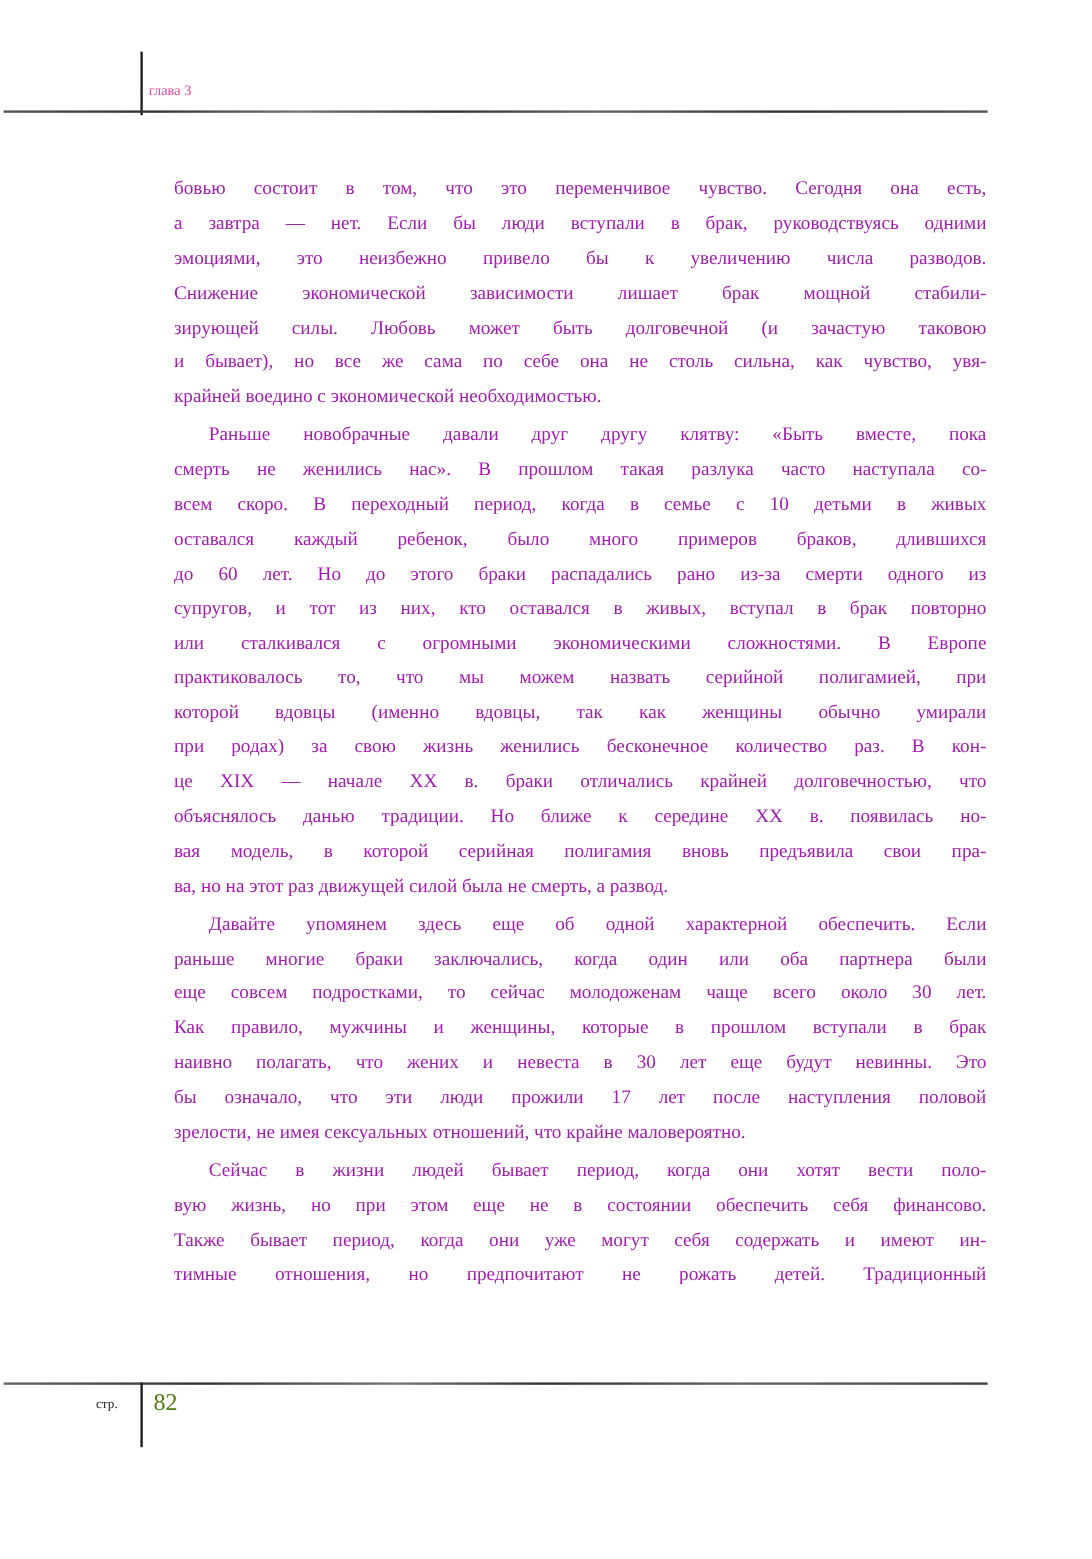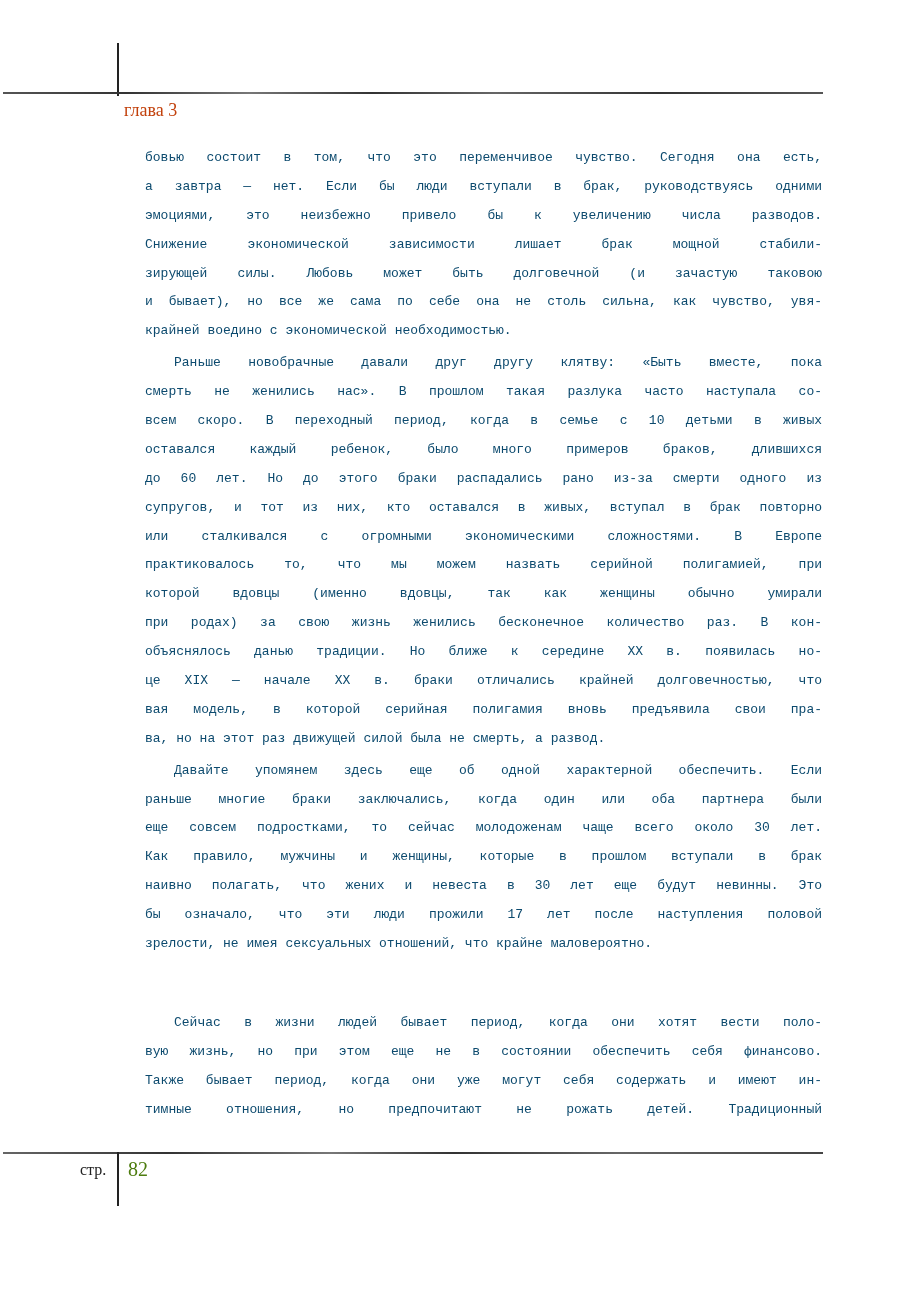--- a/index.html
+++ b/index.html
@@ -29,34 +29,33 @@
       top: 92px;
       width: 820px;
       height: 2px;
       background: linear-gradient(to right, #555 0%, #333 15%, #777 30%, #333 45%, #666 60%, #333 80%, #555 100%);
     }
     .chapter-label {
       position: absolute;
       left: 124px;
       top: 64px;
       font-family: "Liberation Serif", "DejaVu Serif", serif;
-      font-size: 18px;
+      font-size: 12px;
       line-height: 22px;
-      color: #c2410c;
-      margin-top: 35px;
+      color: #ec4899;
     }
     .body-text {
       position: absolute;
       left: 145px;
       top: 144px;
       width: 677px;
-      font-family: Liberation Mono, monospace;
-      font-size: 13px;
+      font-family: Liberation Serif, serif;
+      font-size: 16px;
       line-height: 28.9px;
-      color: #0c4a6e;
+      color: #a21caf;
       text-align: justify;
     }
     .body-text .line {
       display: block;
       white-space: nowrap;
       text-align-last: justify;
       text-align: justify;
       height: 28.9px;
     }
     .body-text .line.last {
@@ -83,21 +82,21 @@
       top: 1152px;
       width: 2px;
       height: 54px;
       background: #222;
     }
     .page-prefix {
       position: absolute;
       left: 80px;
       top: 1161px;
       font-family: "Liberation Serif", "DejaVu Serif", serif;
-      font-size: 16px;
+      font-size: 11px;
       line-height: 18px;
       color: #222;
     }
     .page-number {
       position: absolute;
       left: 128px;
       top: 1157px;
       font-family: "Liberation Serif", "DejaVu Serif", serif;
       font-size: 20px;
       line-height: 24px;
@@ -128,40 +127,40 @@
     <span class="line indent" style="padding-left: 29px; text-indent: 0px;">Раньше новобрачные давали друг другу клятву: «Быть вместе, пока</span>
     <span class="line">смерть не женились нас». В прошлом такая разлука часто наступала со-</span>
     <span class="line">всем скоро. В переходный период, когда в семье с 10 детьми в живых</span>
     <span class="line">оставался каждый ребенок, было много примеров браков, длившихся</span>
     <span class="line">до 60 лет. Но до этого браки распадались рано из-за смерти одного из</span>
     <span class="line">супругов, и тот из них, кто оставался в живых, вступал в брак повторно</span>
     <span class="line">или сталкивался с огромными экономическими сложностями. В Европе</span>
     <span class="line">практиковалось то, что мы можем назвать серийной полигамией, при</span>
     <span class="line">которой вдовцы (именно вдовцы, так как женщины обычно умирали</span>
     <span class="line">при родах) за свою жизнь женились бесконечное количество раз. В кон-</span>
+    <span class="line">це XIX — начале XX в. браки отличались крайней долговечностью, что</span>
     <span class="line">объяснялось данью традиции. Но ближе к середине XX в. появилась но-</span>
-    <span class="line">це XIX — начале XX в. браки отличались крайней долговечностью, что</span>
     <span class="line">вая модель, в которой серийная полигамия вновь предъявила свои пра-</span>
     <span class="line last">ва, но на этот раз движущей силой была не смерть, а развод.</span>
   </div>
   <span class="para-gap"></span>
 
   <div>
     <span class="line indent" style="padding-left: 29px;">Давайте упомянем здесь еще об одной характерной обеспечить. Если</span>
     <span class="line">раньше многие браки заключались, когда один или оба партнера были</span>
     <span class="line">еще совсем подростками, то сейчас молодоженам чаще всего около 30 лет.</span>
     <span class="line">Как правило, мужчины и женщины, которые в прошлом вступали в брак</span>
     <span class="line">наивно полагать, что жених и невеста в 30 лет еще будут невинны. Это</span>
     <span class="line">бы означало, что эти люди прожили 17 лет после наступления половой</span>
     <span class="line last">зрелости, не имея сексуальных отношений, что крайне маловероятно.</span>
   </div>
   <span class="para-gap"></span>
 
   <div>
-    <span class="line indent" style="padding-left: 29px; margin-top: 47px;">Сейчас в жизни людей бывает период, когда они хотят вести поло-</span>
+    <span class="line indent" style="padding-left: 29px;">Сейчас в жизни людей бывает период, когда они хотят вести поло-</span>
     <span class="line">вую жизнь, но при этом еще не в состоянии обеспечить себя финансово.</span>
     <span class="line">Также бывает период, когда они уже могут себя содержать и имеют ин-</span>
     <span class="line">тимные отношения, но предпочитают не рожать детей. Традиционный</span>
   </div>
 </div>
 
 <div class="footer-rule"></div>
 <div class="footer-vbar"></div>
 <div class="page-prefix">стр.</div>
 <div class="page-number">82</div>

